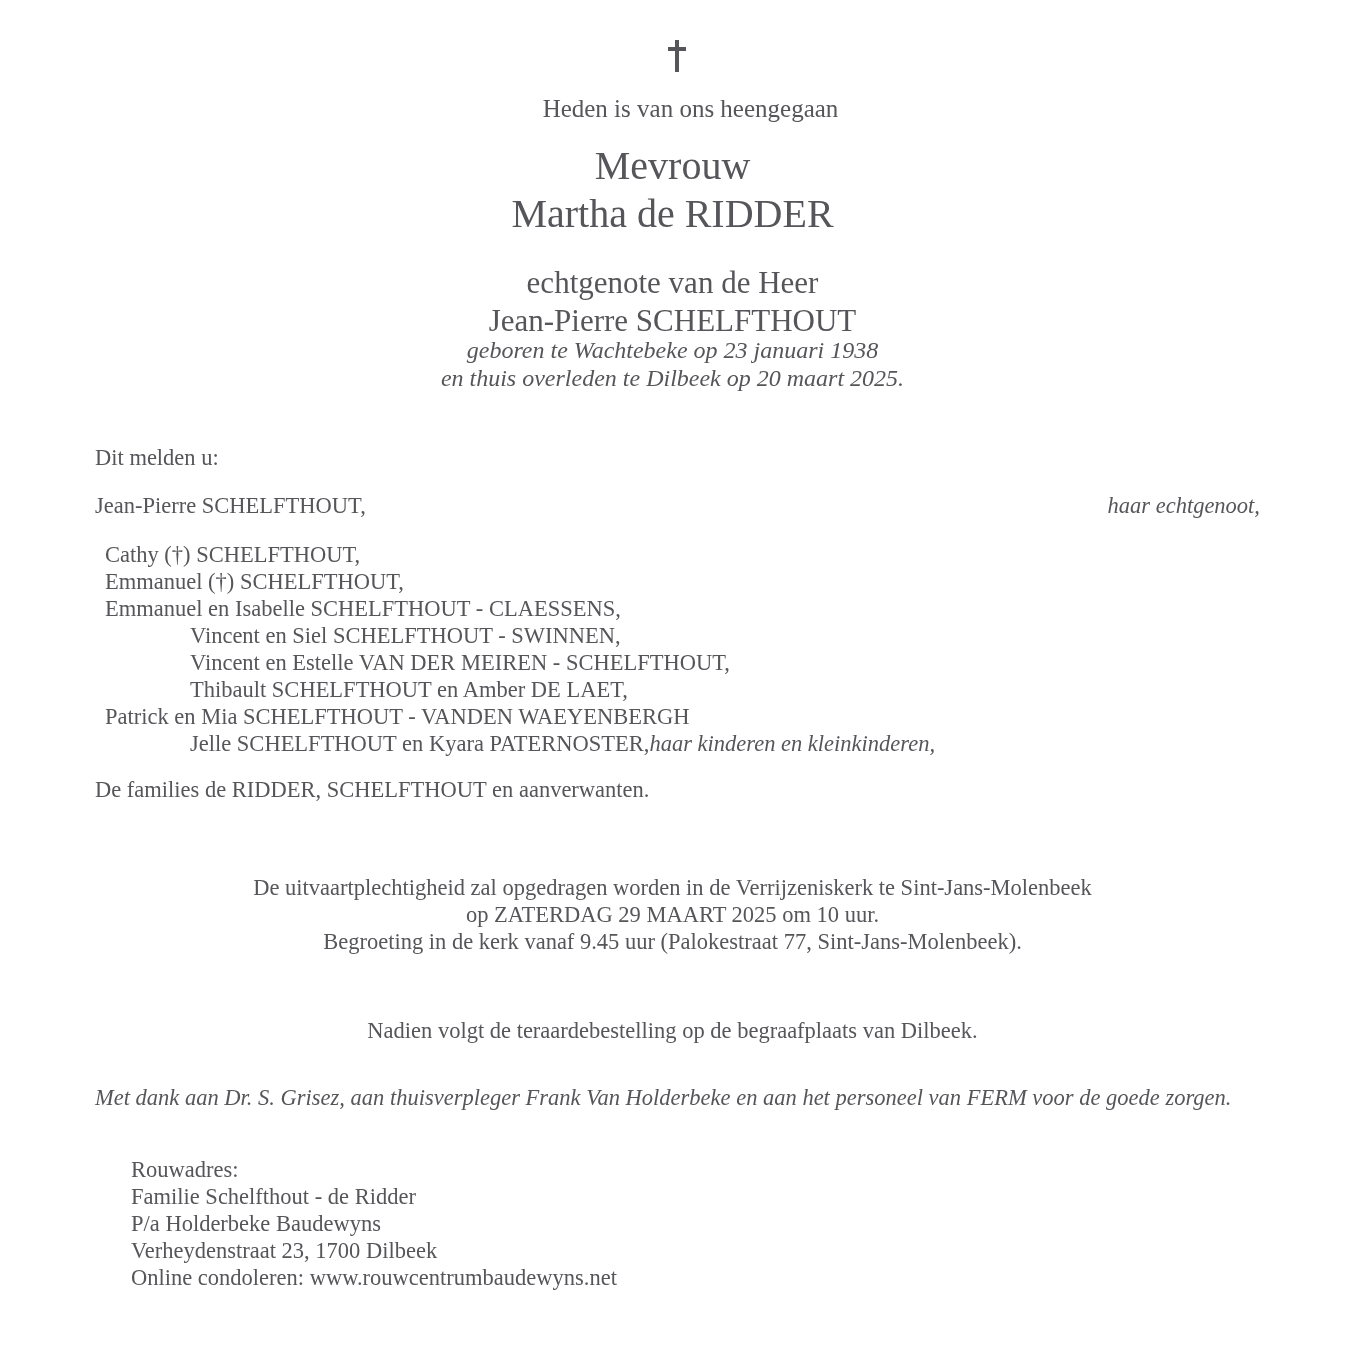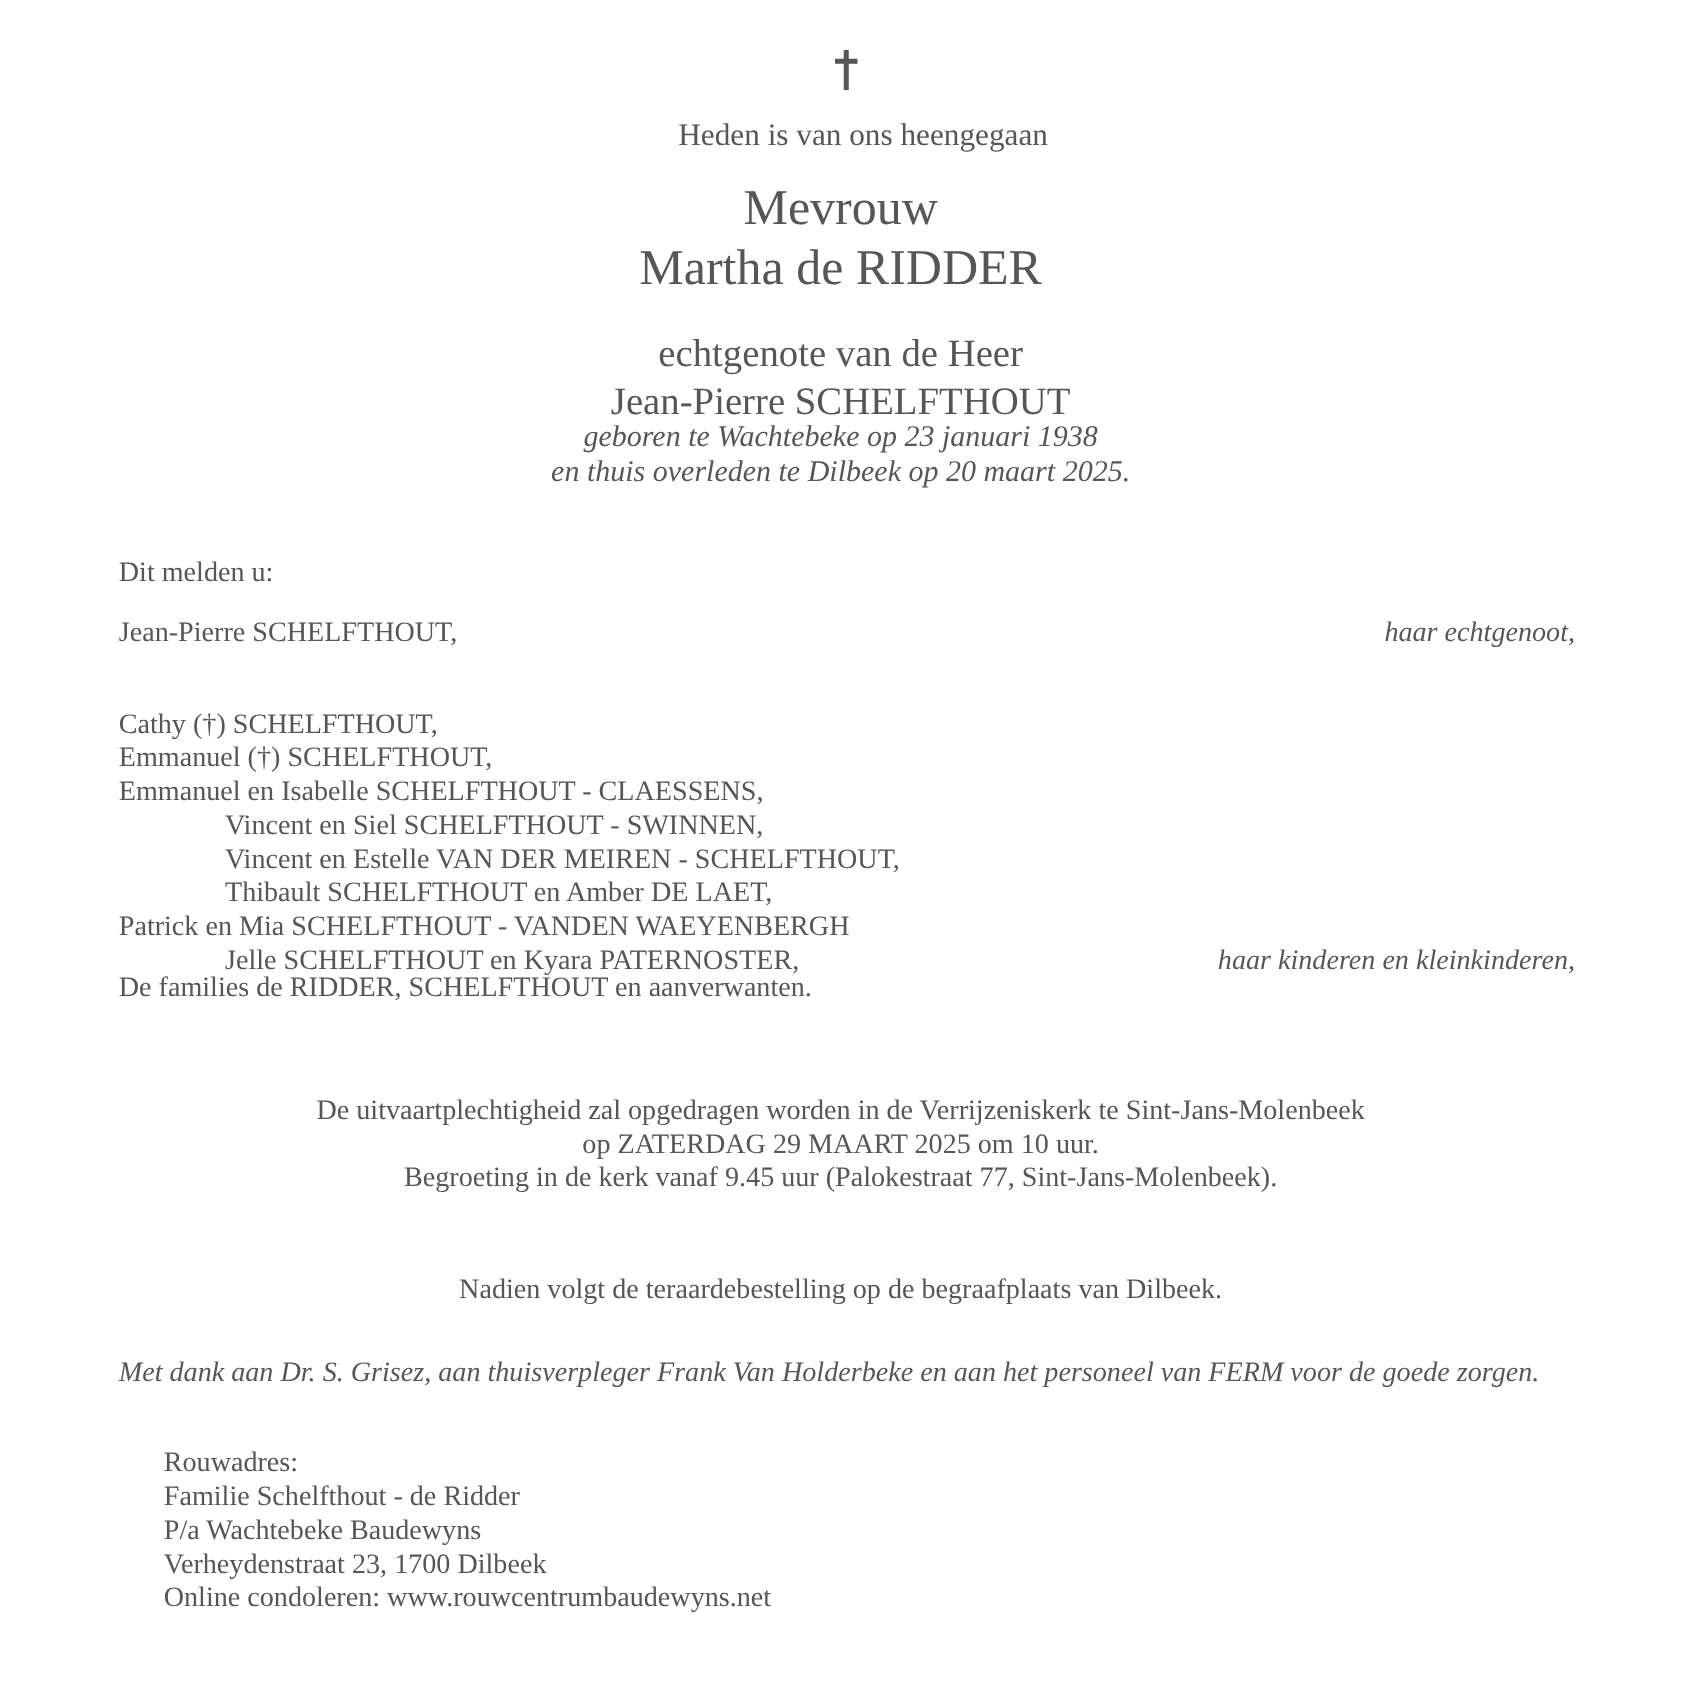--- a/index.html
+++ b/index.html
@@ -67,24 +67,24 @@
   .announce-label { top: 444px; }
 
   .row {
     display: flex;
     justify-content: space-between;
     align-items: baseline;
   }
   .spouse-row { top: 492px; }
   .relation { font-style: italic; text-align: right; white-space: nowrap; }
 
-  .family-list { top: 565px; }
+  .family-list { top: 541px; margin-left: 10px; }
   .family-line { white-space: nowrap; }
   .family-line.indent { padding-left: 85px; }
-  .family-last-row { display: flex; justify-content: space-between; align-items: baseline; }
+  .family-last-row { display: flex; align-items: baseline; }
 
   .families-line { top: 776px; }
 
   .service { top: 874px; }
   .burial { top: 1017px; }
   .thanks { top: 1084px; font-style: italic; }
 
   .address { top: 1156px; margin-left: 36px; }
 </style>
 </head>
@@ -143,18 +143,18 @@
     <div>Begroeting in de kerk vanaf 9.45 uur (Palokestraat 77, Sint-Jans-Molenbeek).</div>
   </div>
 
   <div class="abs centered burial">Nadien volgt de teraardebestelling op de begraafplaats van Dilbeek.</div>
 
   <div class="abs margins thanks">Met dank aan Dr. S. Grisez, aan thuisverpleger Frank Van Holderbeke en aan het personeel van FERM voor de goede zorgen.</div>
 
   <div class="abs margins address">
     <div>Rouwadres:</div>
     <div>Familie Schelfthout - de Ridder</div>
-    <div>P/a Wachtebeke Baudewyns</div>
+    <div>P/a Holderbeke Baudewyns</div>
     <div>Verheydenstraat 23, 1700 Dilbeek</div>
     <div>Online condoleren: www.rouwcentrumbaudewyns.net</div>
   </div>
 
 </div>
 
 </body></html>

